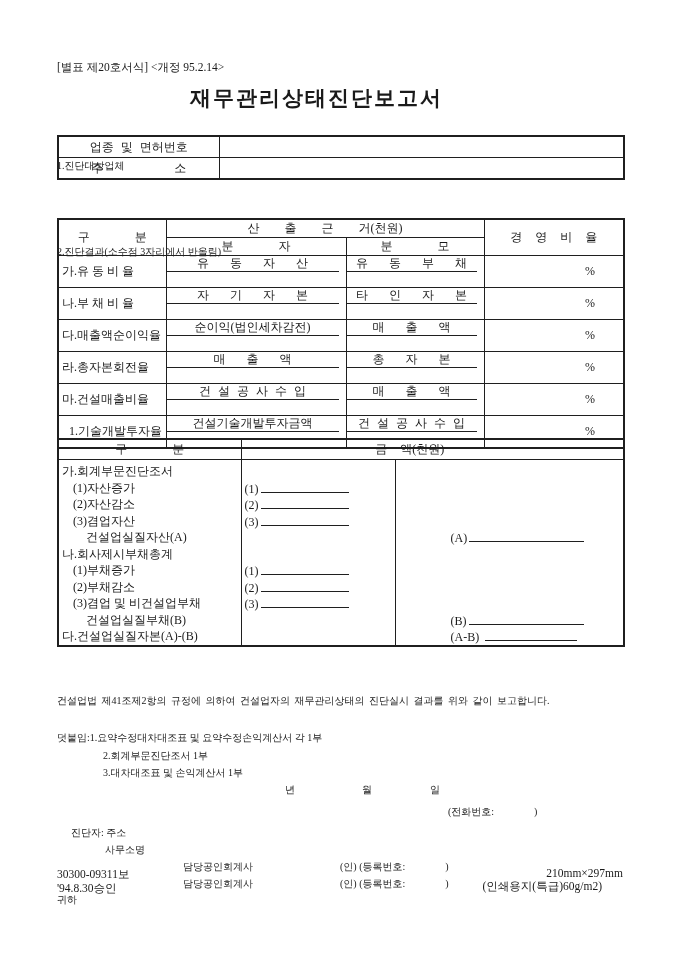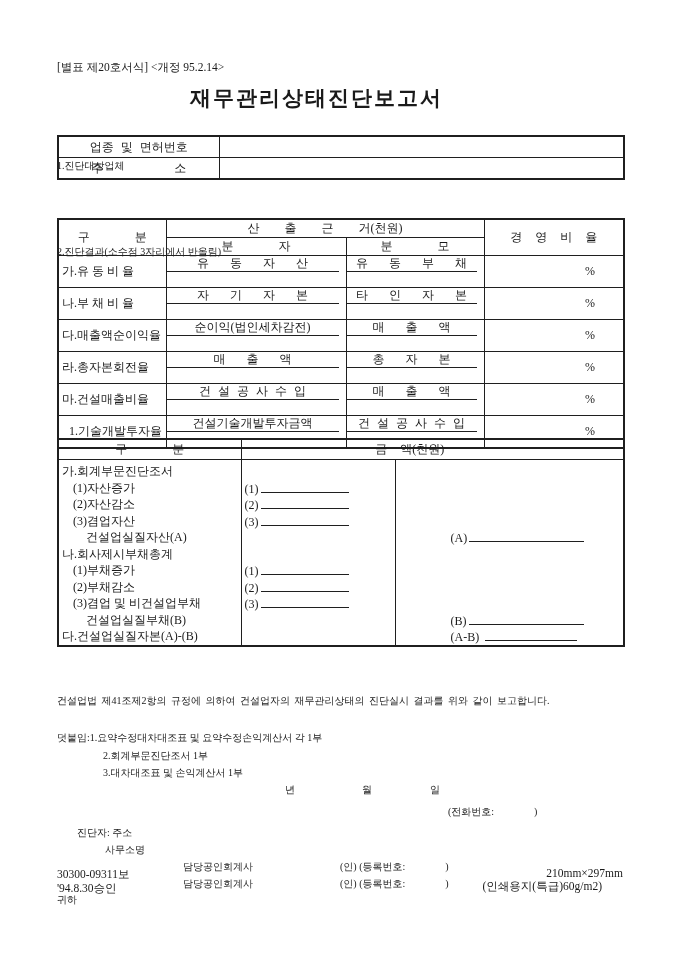--- a/index.html
+++ b/index.html
@@ -249,21 +249,21 @@
     <div class="att-line att-ind">2.회계부문진단조서 1부</div>
     <div class="att-line att-ind">3.대차대조표 및 손익계산서 1부</div>
   </div>
 
   <span class="abs fs125" style="left:285px;top:742px;">년</span>
   <span class="abs fs125" style="left:362px;top:742px;">월</span>
   <span class="abs fs125" style="left:430px;top:742px;">일</span>
 
   <div class="abs fs125 pre" style="left:448px;top:764px;">(전화번호:　　　　)</div>
 
-  <div class="abs fs125" style="left:77px;top:785px;">진단자: 주소</div>
+  <div class="abs fs125" style="left:71px;top:785px;">진단자: 주소</div>
   <div class="abs fs125" style="left:105px;top:802px;">사무소명</div>
 
   <span class="abs fs125" style="left:183px;top:819px;">담당공인회계사</span>
   <span class="abs fs125 pre" style="left:340px;top:819px;">(인) (등록번호:　　　　)</span>
   <span class="abs fs125" style="left:183px;top:836px;">담당공인회계사</span>
   <span class="abs fs125 pre" style="left:340px;top:836px;">(인) (등록번호:　　　　)</span>
 
   <div class="abs fs125" style="left:57px;top:852px;">귀하</div>
 
   <div class="abs fs11" style="left:57px;top:867px;">30300-09311보</div>

